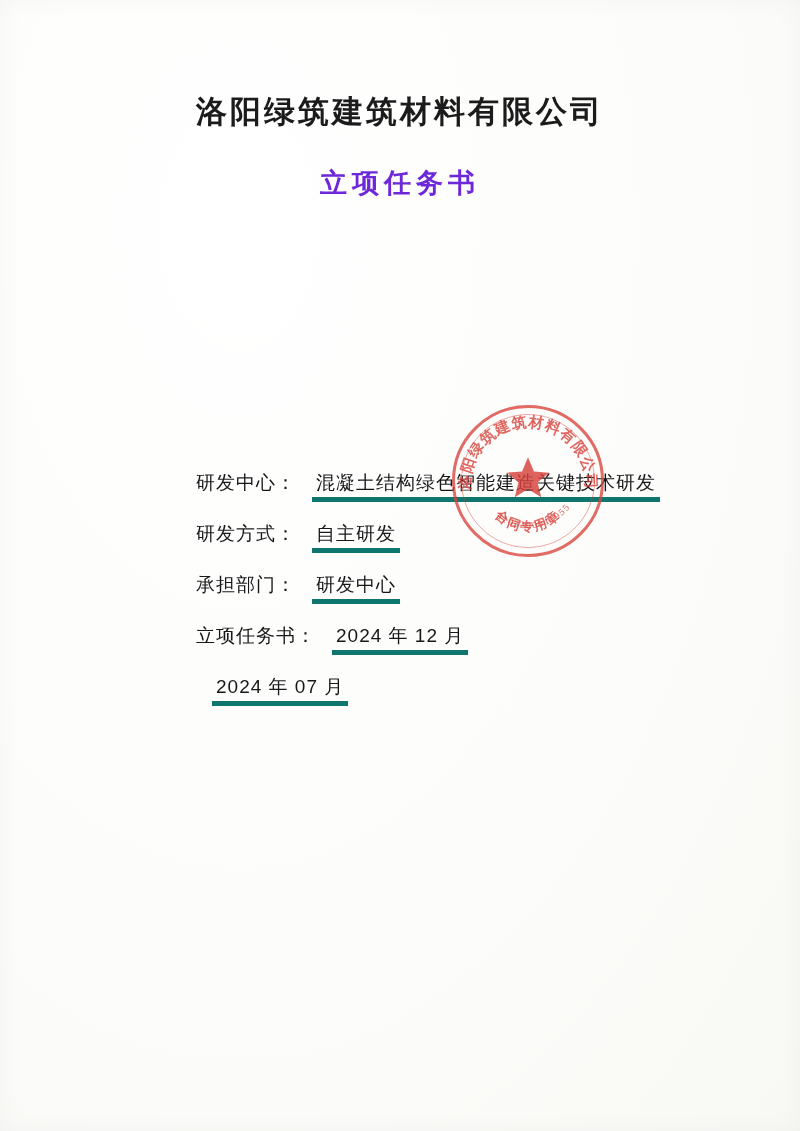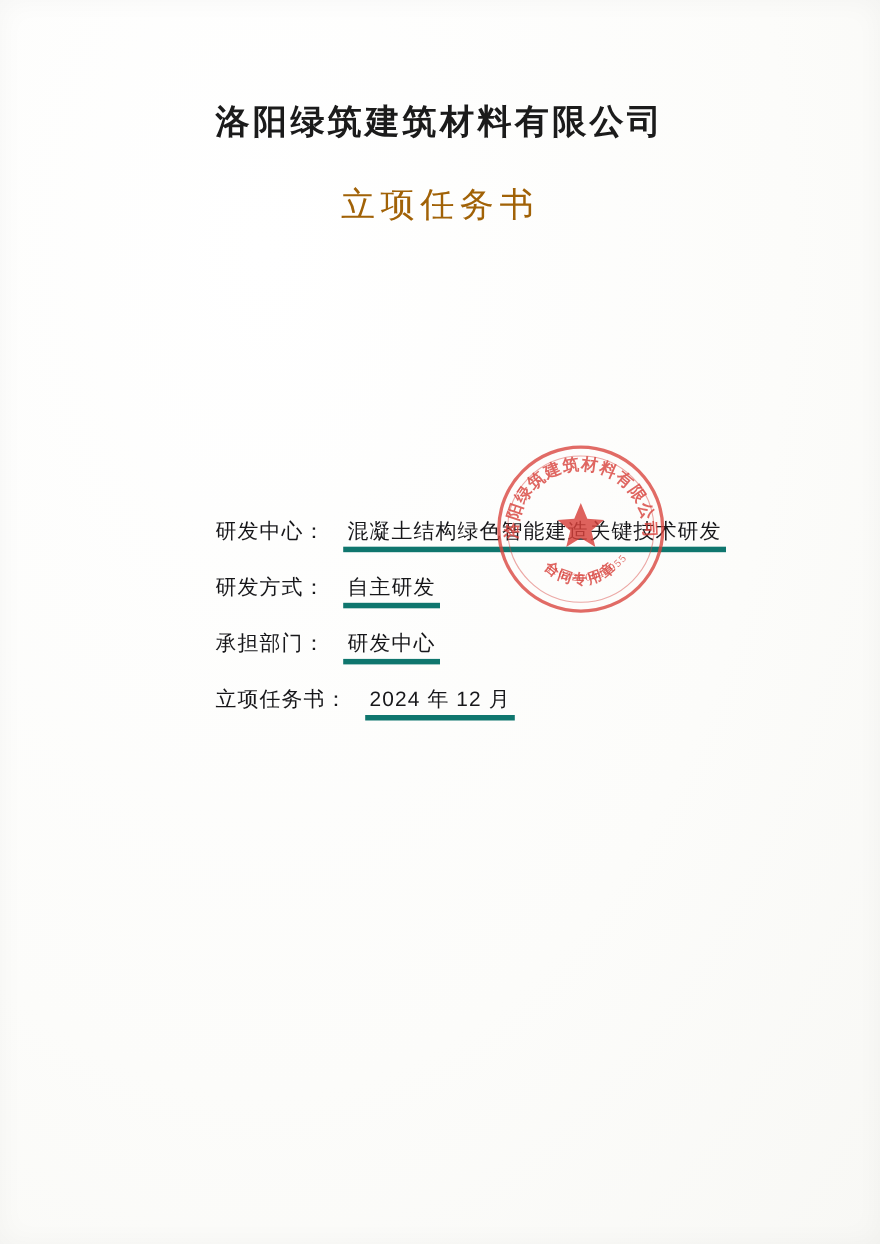--- a/index.html
+++ b/index.html
@@ -38,24 +38,24 @@
   }
   .doc-title-line1 {
     font-size: 31px;
     letter-spacing: 3px;
     font-weight: 700;
     color: #1b1b1b;
     line-height: 1.5;
     font-family: "DejaVu Serif", "Liberation Serif", serif;
   }
   .doc-title-line2 {
-    font-size: 31px;
+    font-size: 27px;
     letter-spacing: 5px;
-    font-weight: 400;
-    color: #a16207;
+    font-weight: 700;
+    color: #6d28d9;
     margin-top: 30px;
     font-family: "DejaVu Serif", "Liberation Serif", serif;
   }
   .fields {
     position: absolute;
     top: 470px;
     left: 196px;
     width: 540px;
   }
   .field-row {
@@ -158,20 +158,21 @@
     </div>
     <div class="field-row">
       <span class="field-label">承担部门：</span>
       <span class="field-value">研发中心</span>
     </div>
     <div class="field-row">
       <span class="field-label">立项任务书：</span>
       <span class="field-value">2024 年 12 月</span>
     </div>
     <div class="field-row">
+      <span class="field-value">2024 年 07 月</span>
     </div>
   </div>
 
   <div class="seal">
     <div class="seal-ring"></div>
     <div class="seal-ring inner"></div>
 
     <div class="seal-arc-text">
       <svg viewBox="0 0 152 152">
         <defs>

